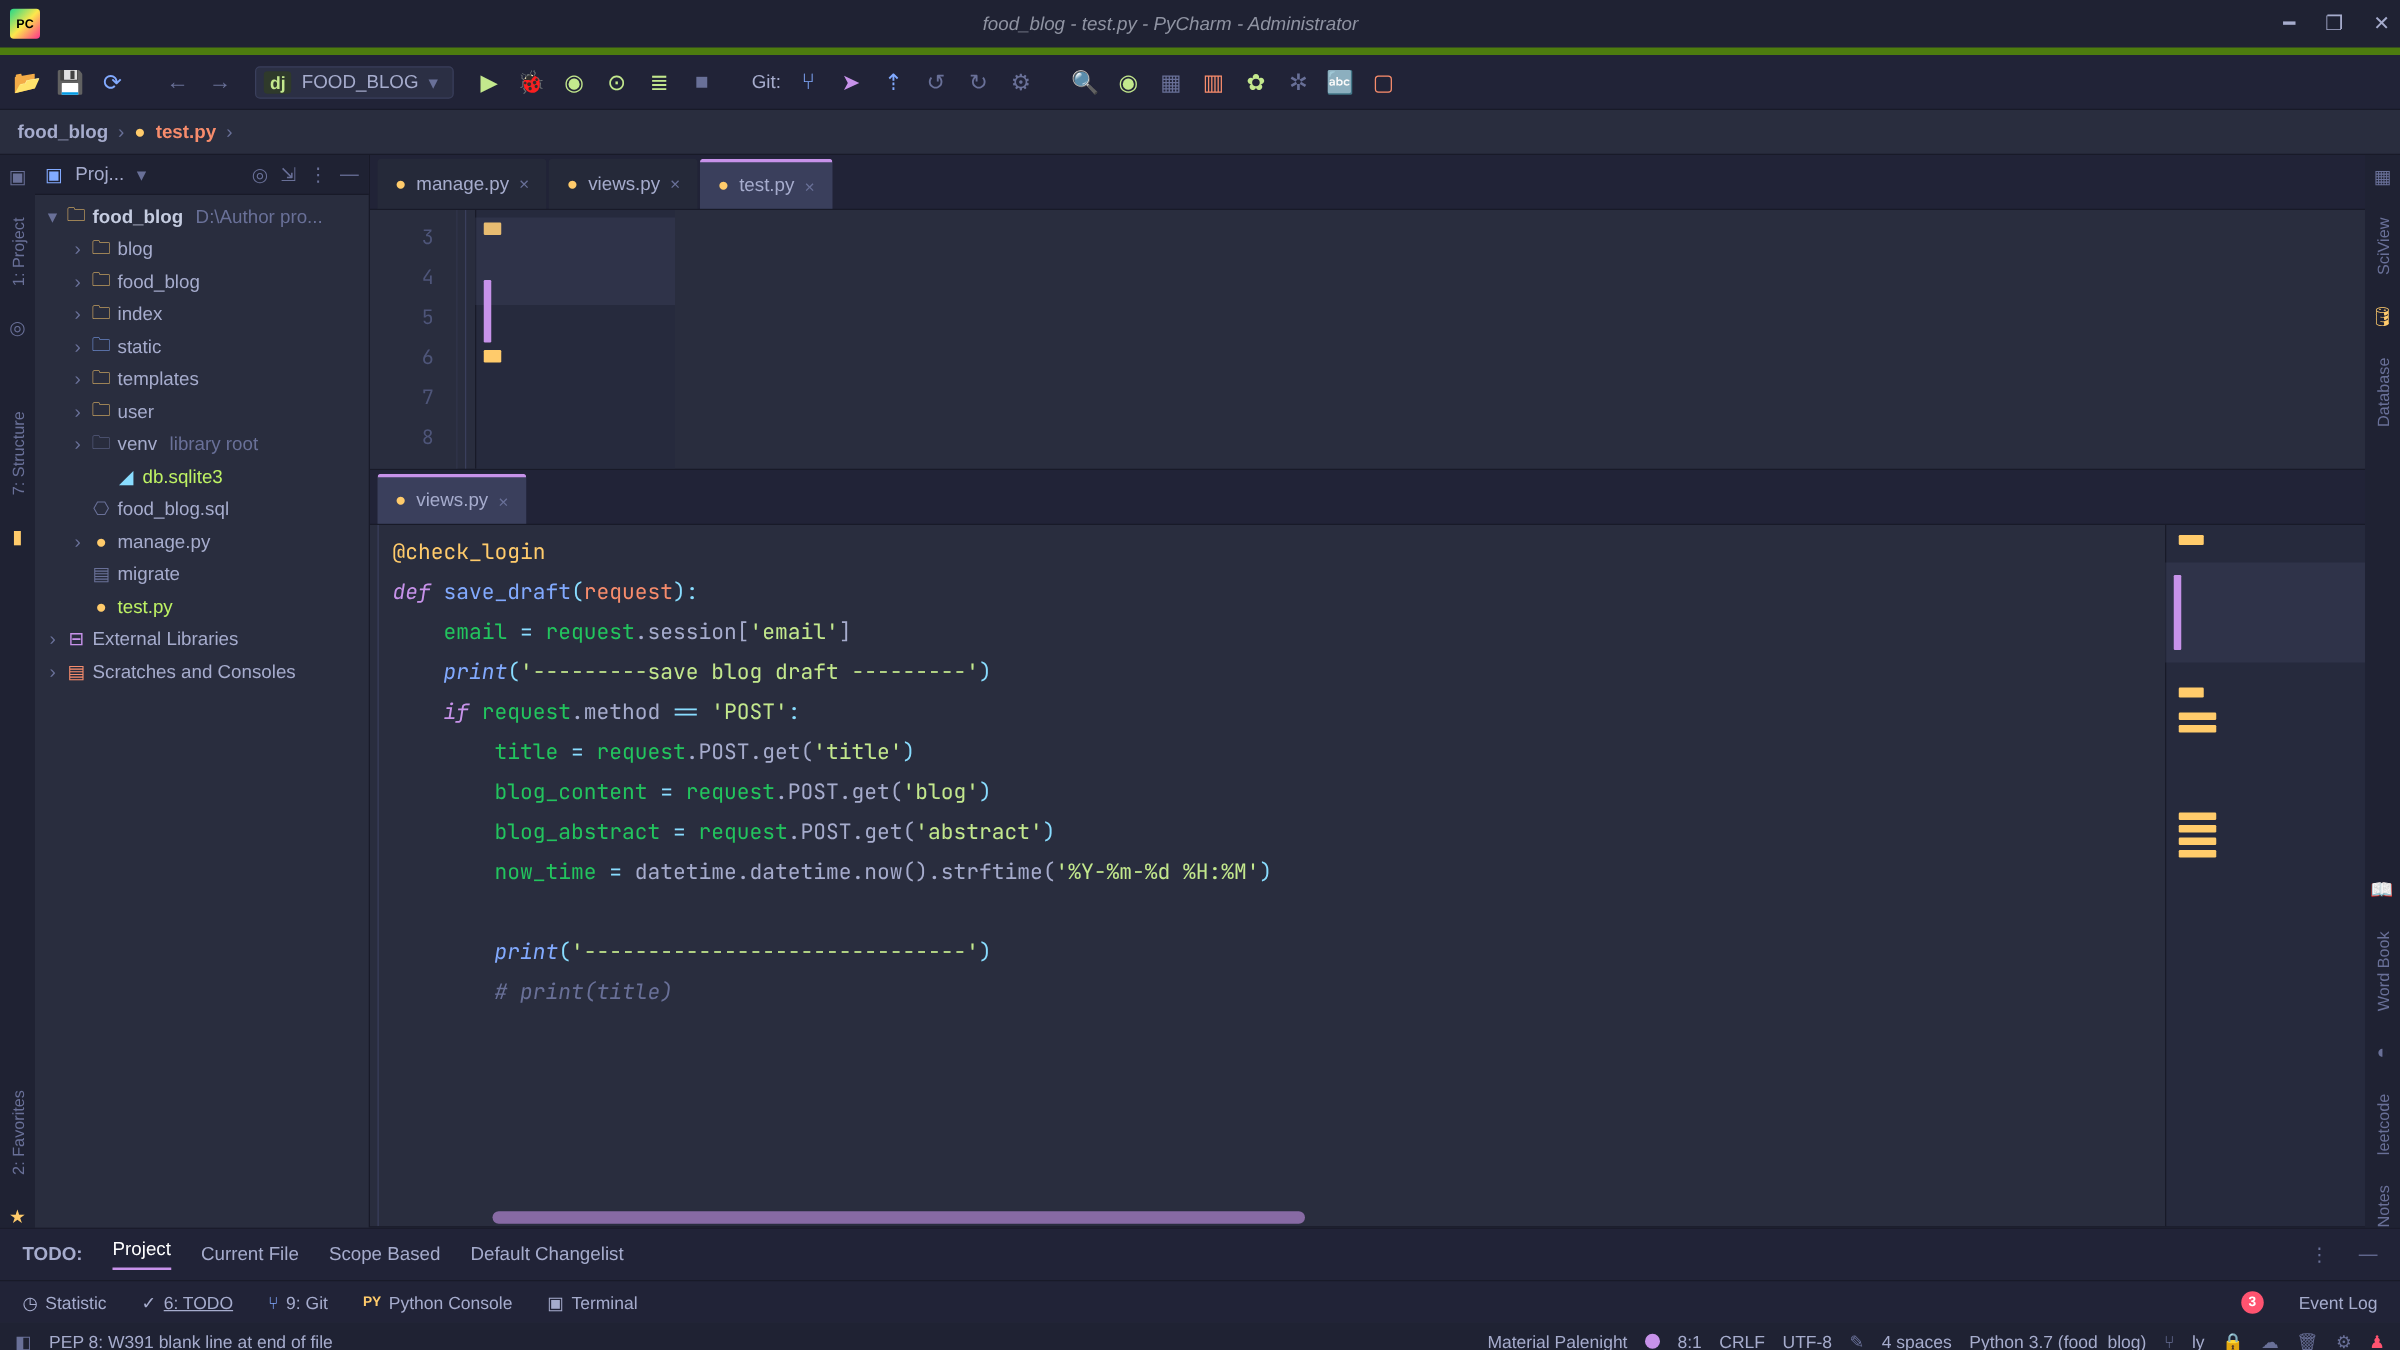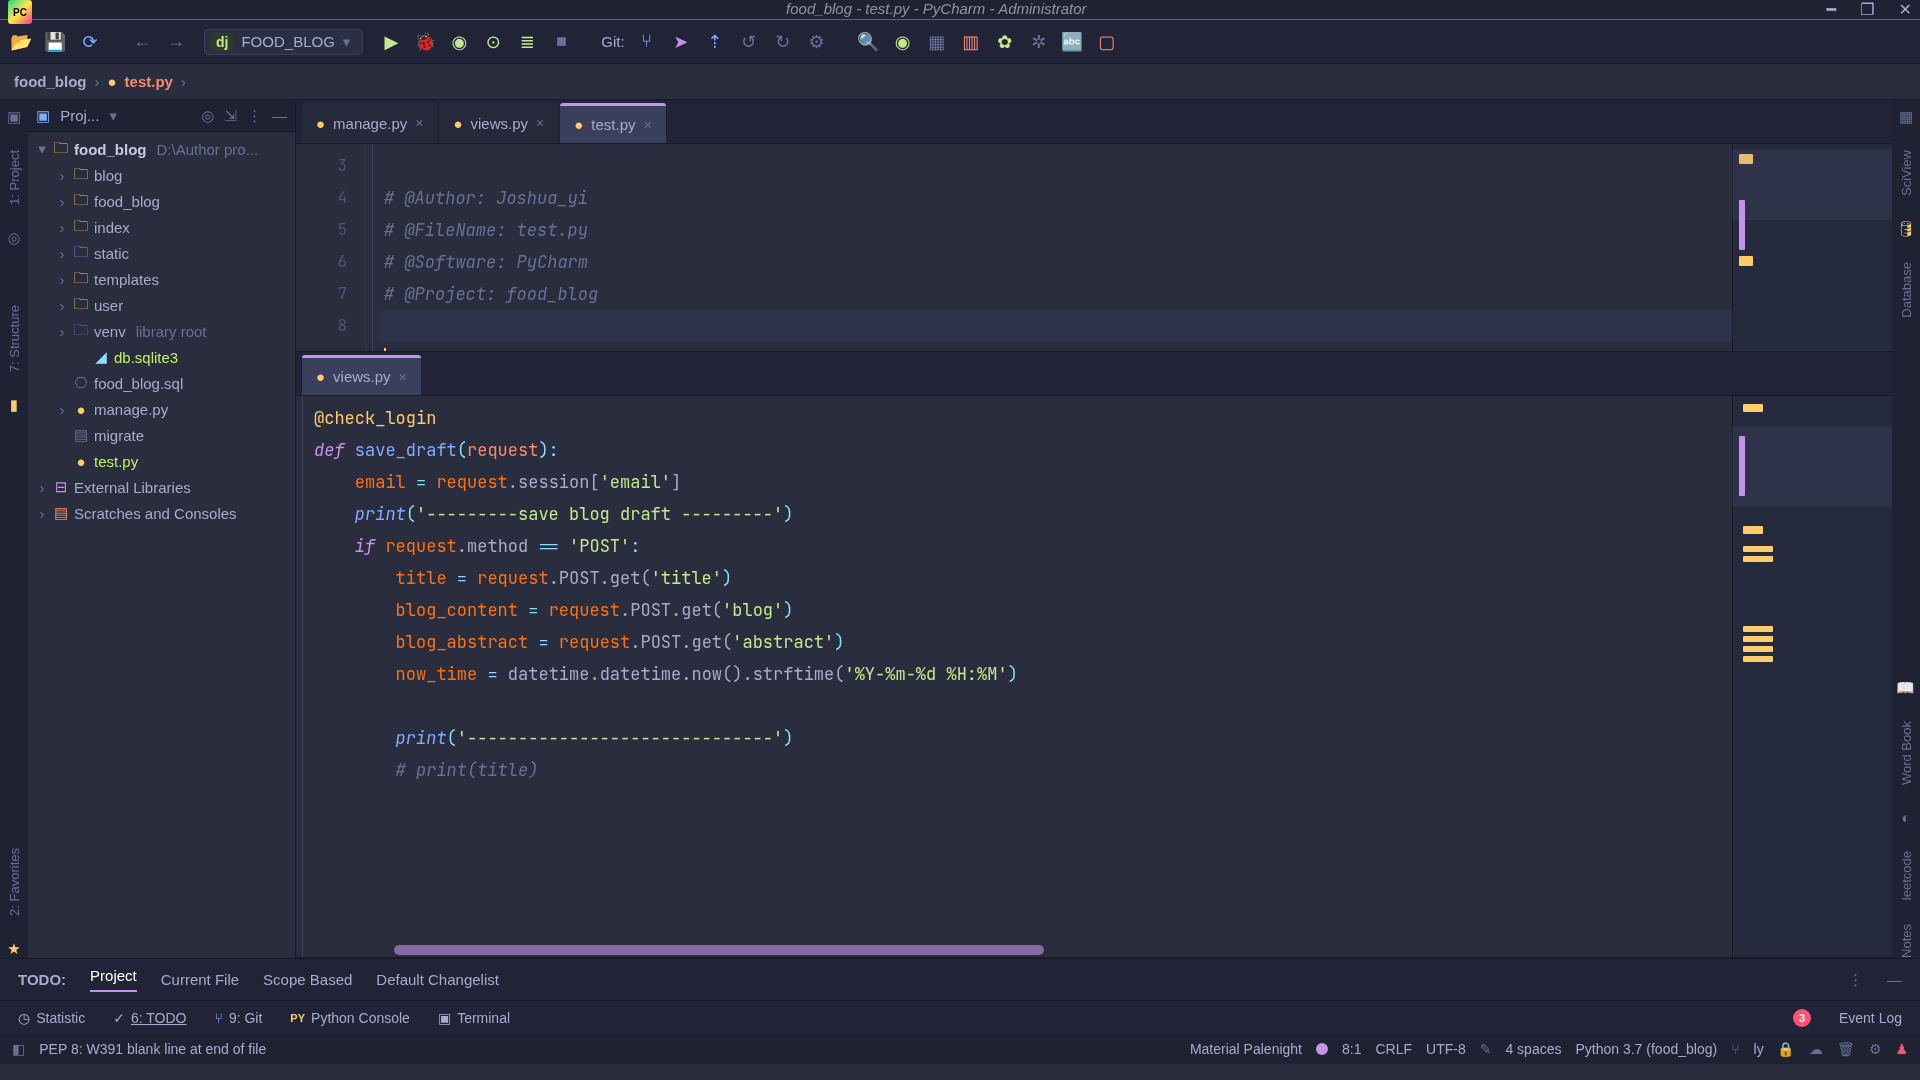--- a/index.html
+++ b/index.html
@@ -6,26 +6,26 @@
 body {
   width: 1920px; height: 1080px;
   background: #292D3E;
   color: #A6ACCD;
   font-family: "Segoe UI", Arial, sans-serif;
   font-size: 15px;
   overflow: hidden;
   position: relative;
 }
 .titlebar {
-  height: 20px;
+  height: 44px;
   background: #1F2233;
   display: flex;
-  align-items: flex-start;
+  align-items: center;
   padding: 0 8px;
-  border-bottom: 1px solid #4d7c0f;
+  border-bottom: 6px solid #4d7c0f;
 }
 .titlebar .logo {
   width: 24px; height: 24px;
   background: linear-gradient(135deg, #21D789, #FDE74C, #FF318C);
   border-radius: 3px;
   margin-right: 14px;
   display:flex; align-items:center; justify-content:center;
   font-size:10px; font-weight:bold; color:#000;
 }
 .menu { display: flex; gap: 18px; }
@@ -169,21 +169,21 @@
   font-family:"JetBrains Mono","Consolas",monospace;
   font-size:17px;line-height:32px;
   padding:6px 0 6px 4px;
   color:#A6ACCD;
   white-space:pre;
   position:relative;
 }
 .c-comment{color:#697098;font-style:italic;}
 .c-kw{color:#c792ea;font-style:italic;}
 .c-fn{color:#82AAFF;}
-.c-var{color:#f97316;}
+.c-var{color:#22c55e;}
 .c-param{color:#F78C6C;}
 .c-str{color:#c3e88d;}
 .c-op{color:#89DDFF;}
 .c-builtin{color:#82AAFF;font-style:italic;}
 .c-dec{color:#FFCB6B;}
 .caret{display:inline-block;width:2px;height:22px;background:#FFCB6B;vertical-align:middle;margin-left:0;}
 .current-line{position:absolute;left:0;right:0;height:32px;background:rgba(60,70,110,0.25);top:166px;}
 .current-line.top{top:166px;}
 
 .minimap{width:160px;background:#262A3D;border-left:1px solid #181A28;position:relative;padding:6px;}
@@ -403,27 +403,20 @@
             <span class="pyi">●</span>
             <span class="tname">test.py</span>
             <span class="close">×</span>
           </div>
       </div>
       <div class="edit-body">
         <div class="gutter-nums">3<br>4<br>5<br>6<br>7<br>8</div>
         <div class="fold-strip">
             <div class="fline"></div>
           </div>
-        <div class="code">
-<div class="current-line top"></div><span class="c-comment"># @Author: Joshua_yi</span>
-<span class="c-comment"># @FileName: test.py</span>
-<span class="c-comment"># @Software: PyCharm</span>
-<span class="c-comment"># @Project: food_blog</span>
-<span></span>
-<span class="caret"></span></div>
         <div class="minimap">
           <div class="mm-block mm-hl" style="top:10px;left:6px;width:14px;height:10px"></div>
           <div class="mm-viewport" style="top:6px;height:70px"></div>
           <div class="mm-block" style="top:56px;background:#c792ea;width:6px;height:50px;left:6px"></div>
           <div class="mm-block mm-hl" style="top:112px;left:6px;width:14px;height:10px"></div>
         </div>
       </div>
     </div>
 
     <div class="editor-pane pane-bottom">

